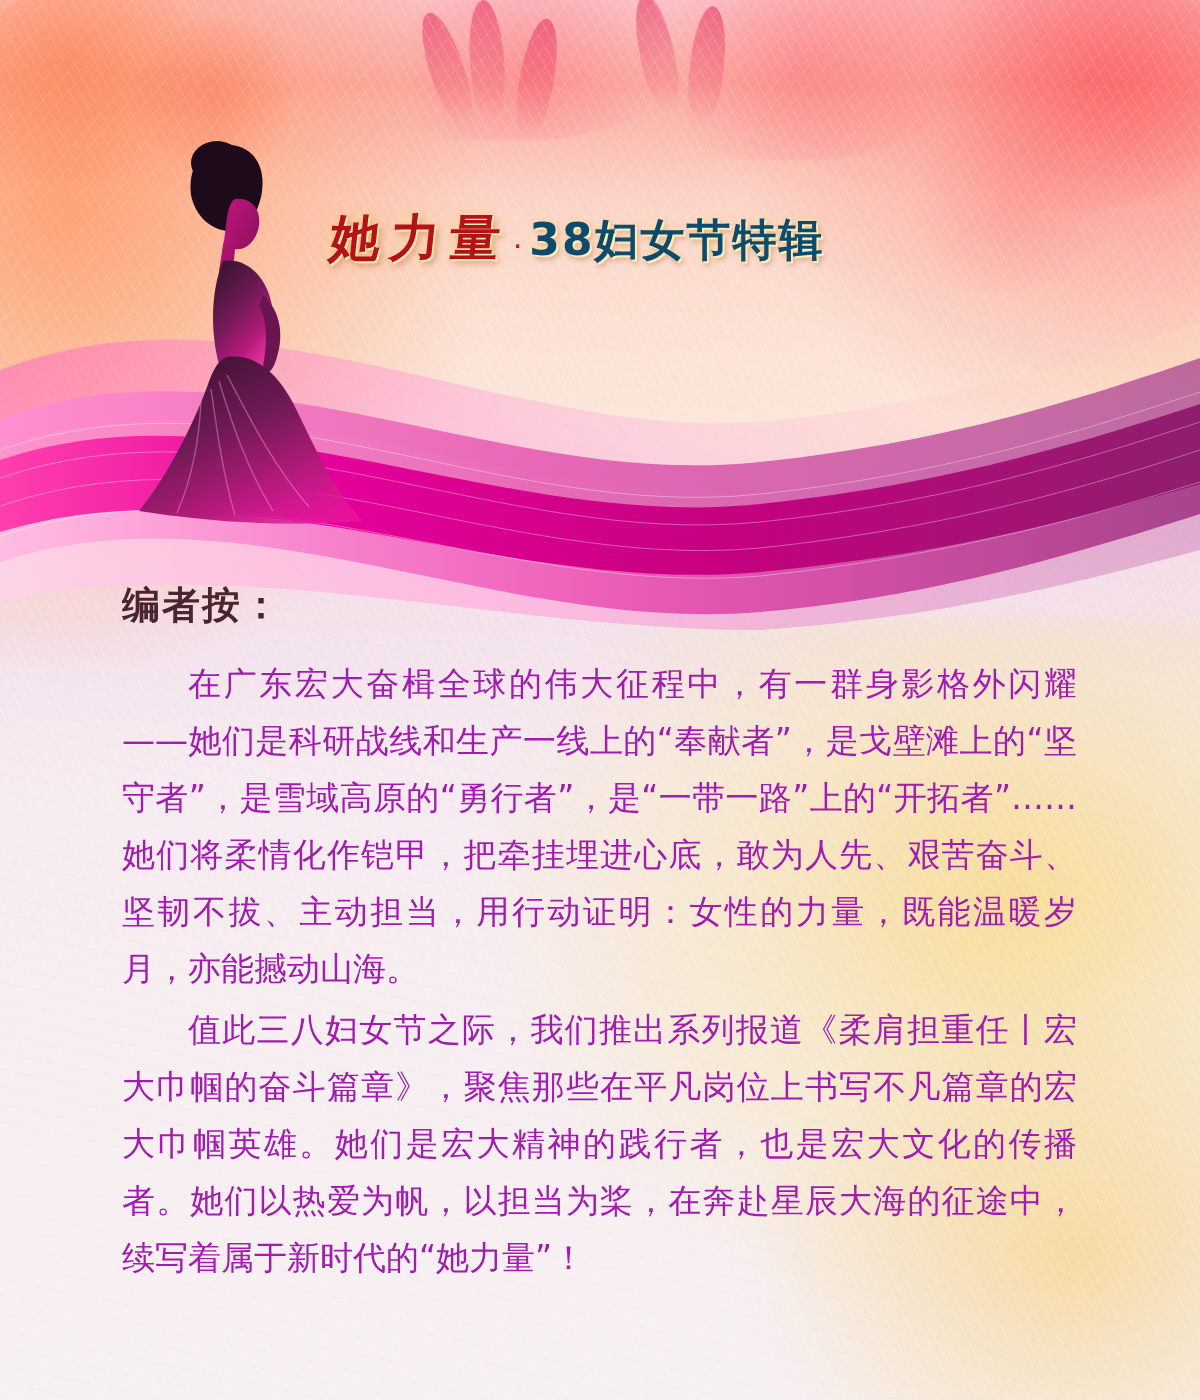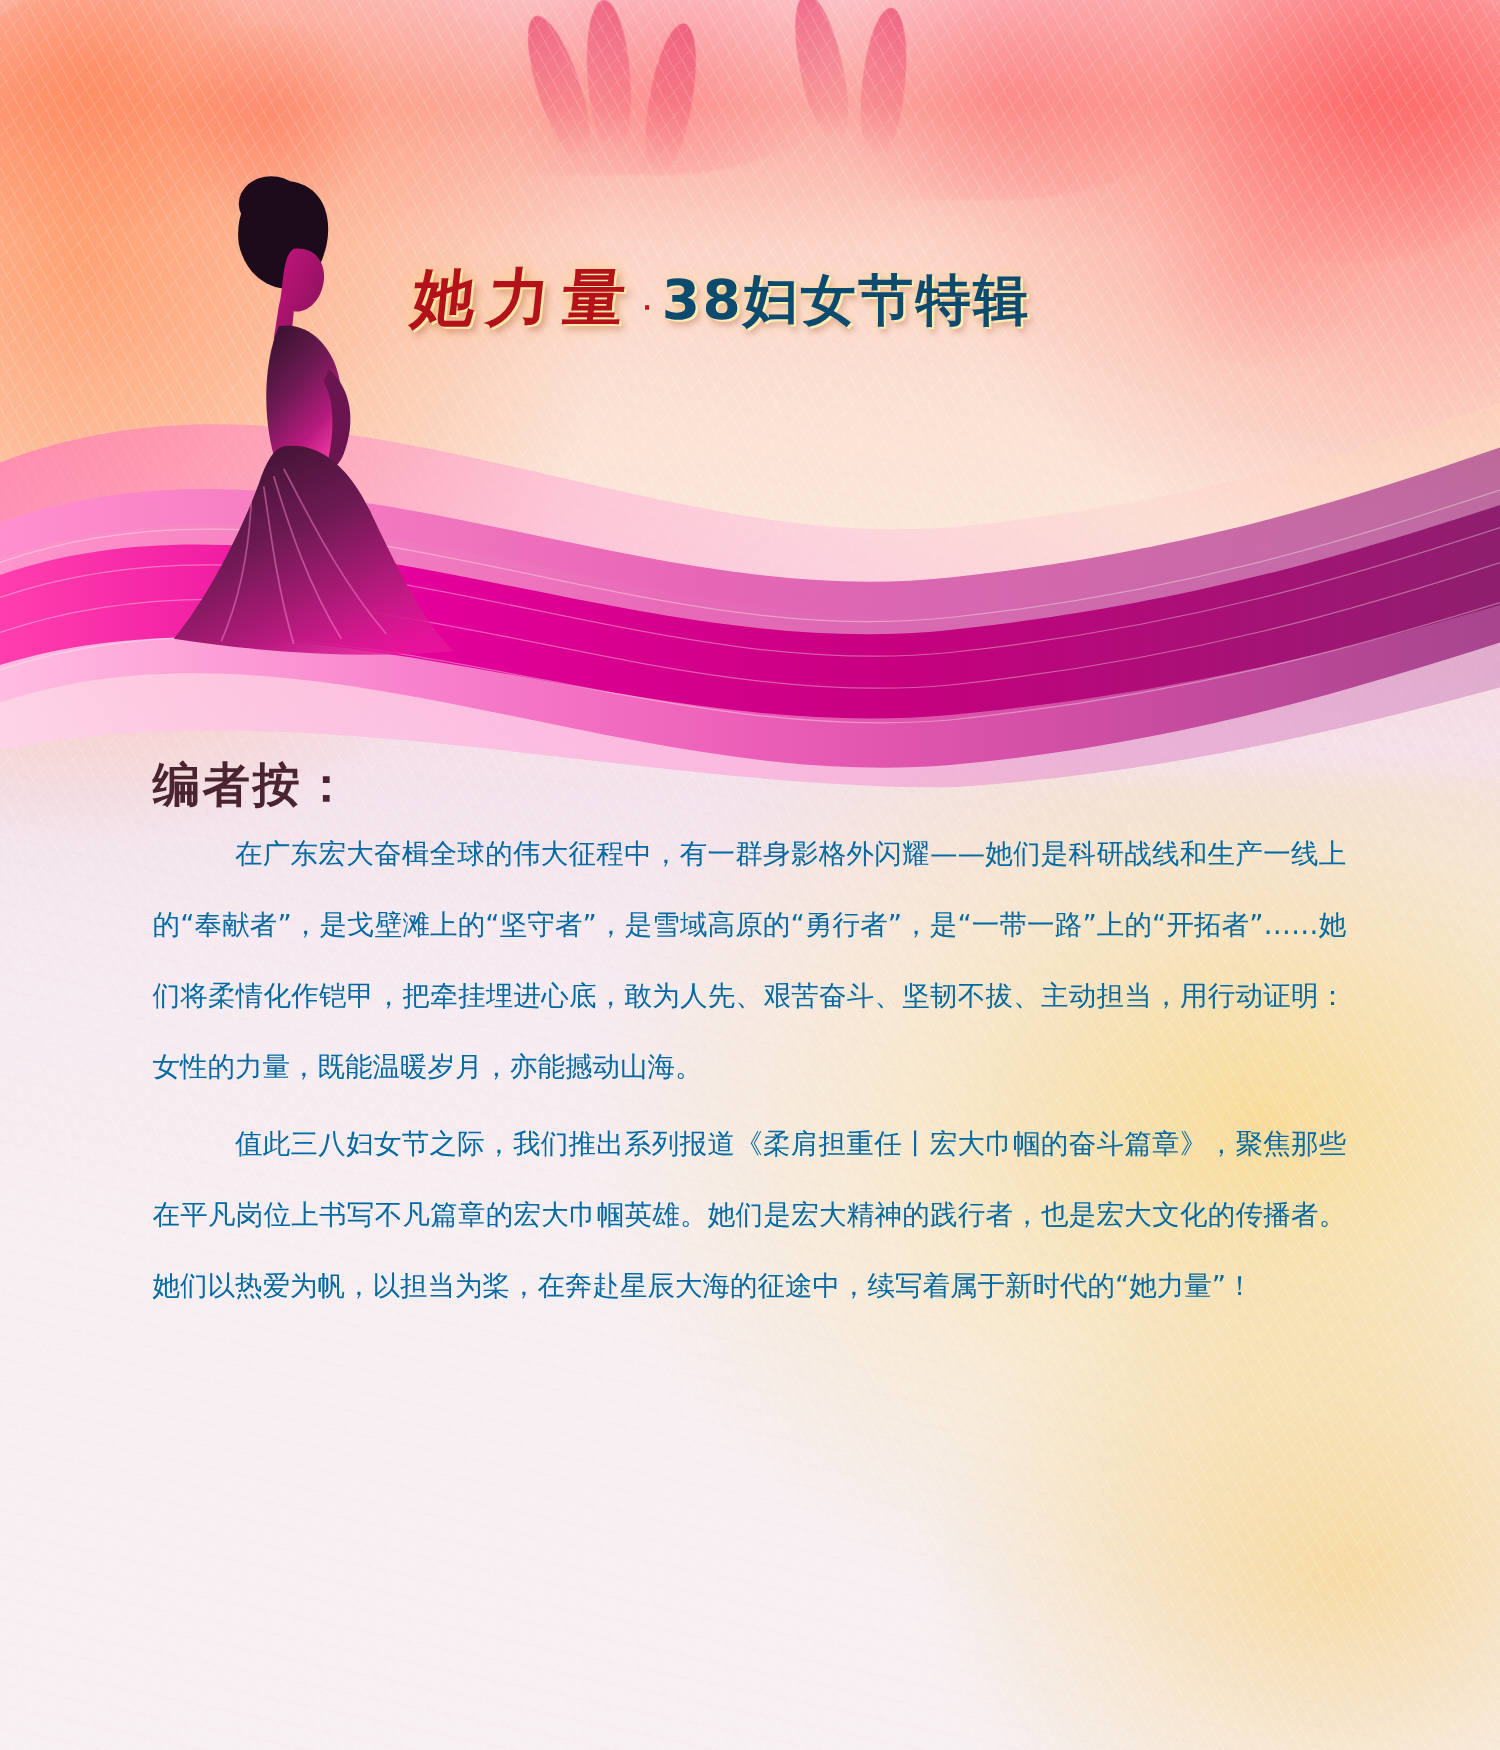--- a/index.html
+++ b/index.html
@@ -164,30 +164,29 @@
 
   
   .editor-label {
     position: absolute;
     left: 122px; top: 580px;
     font-family: "DejaVu Sans", sans-serif;
     font-weight: bold;
     font-size: 38px;
     letter-spacing: 2px;
     color: #4a2430;
-    margin-top: 23px;
   }
   .body-copy {
     position: absolute;
     left: 122px; top: 655px;
     width: 955px;
     font-family: "DejaVu Sans", sans-serif;
-    font-size: 22px;
+    font-size: 33px;
     line-height: 57px;
-    color: #0369a1;
+    color: #a21caf;
     text-align: justify;
   }
   .body-copy p {
     margin: 0 0 4px 0;
     text-indent: 66px;
   }
 </style>
 </head>
 <body>
 

